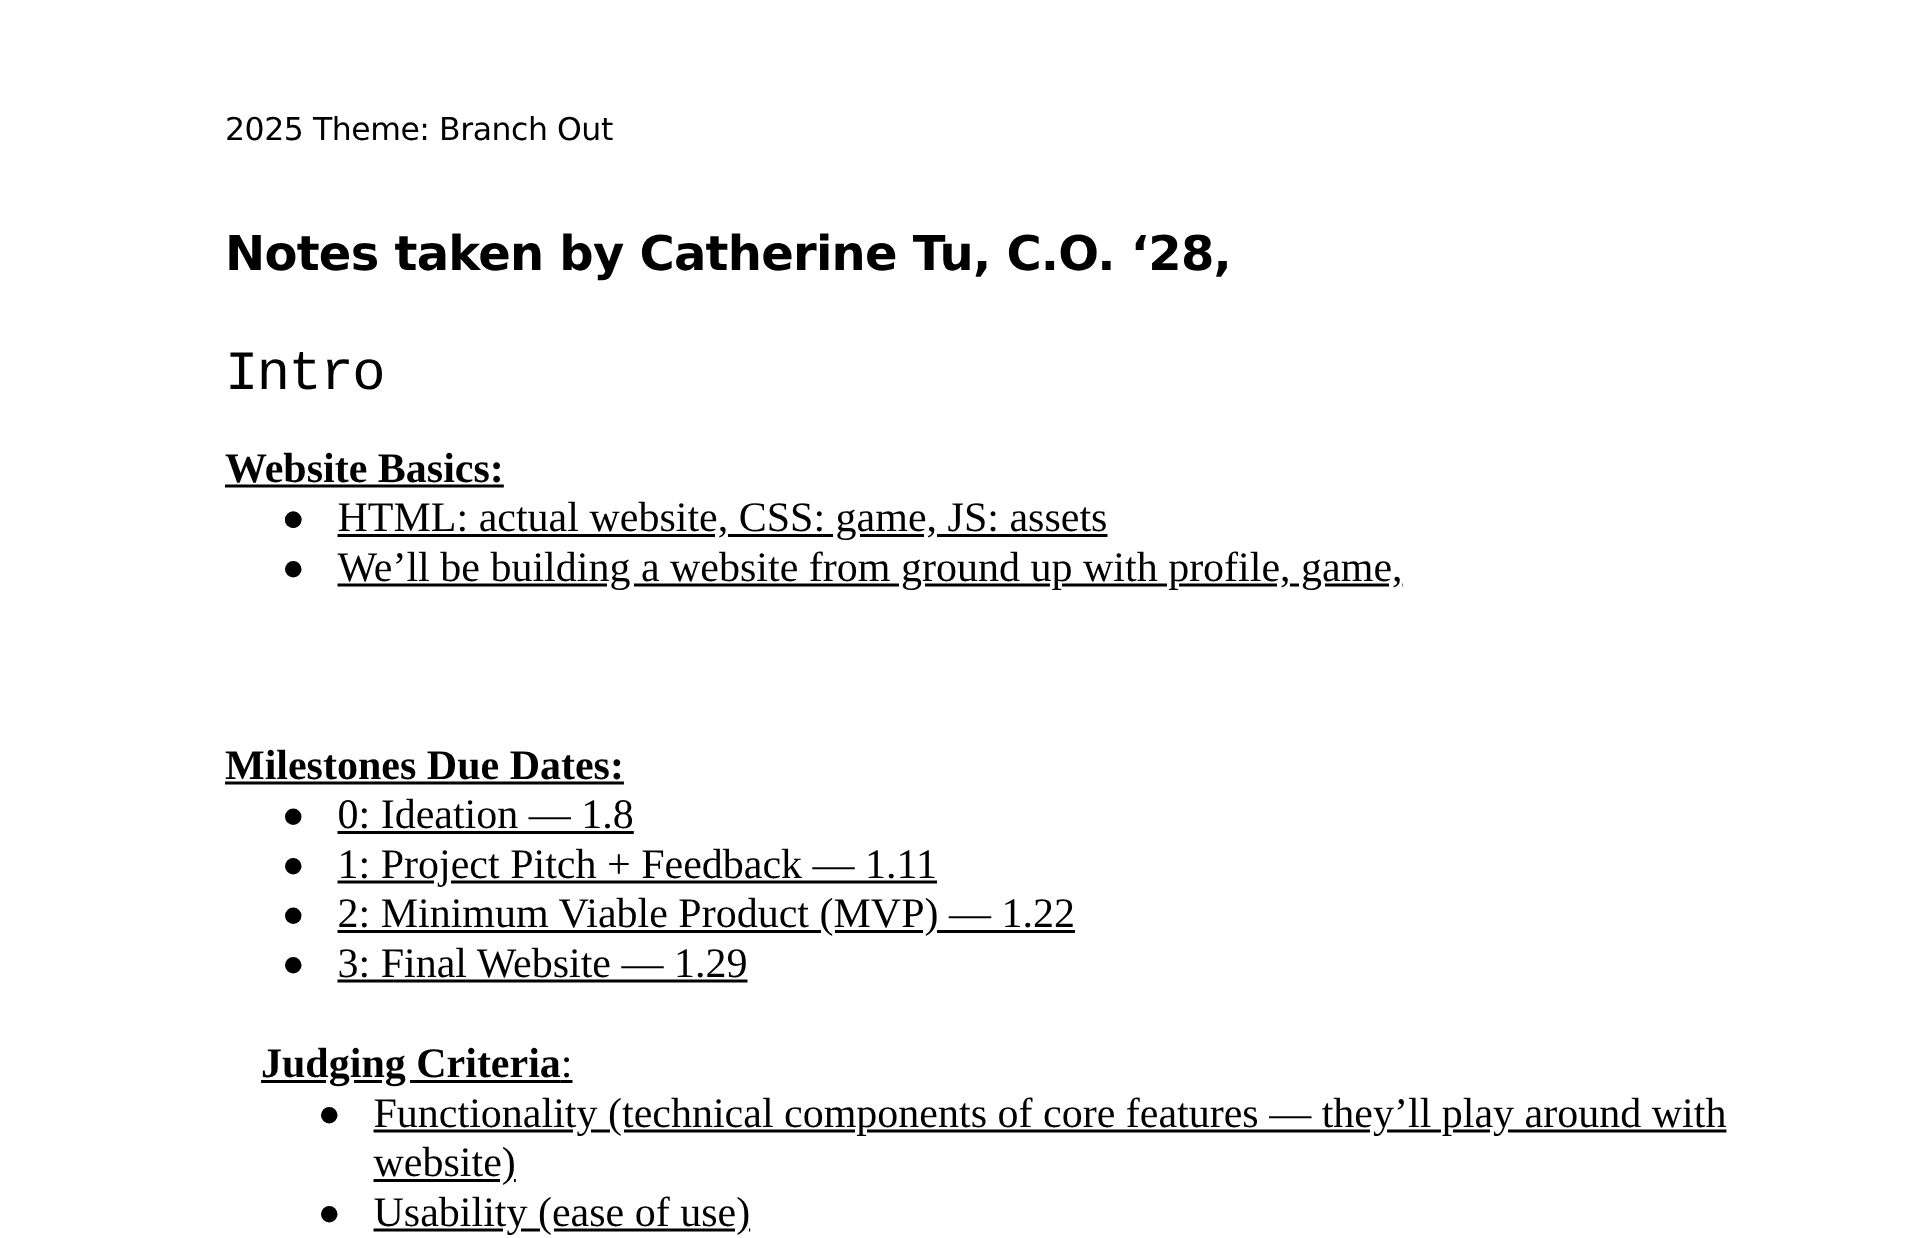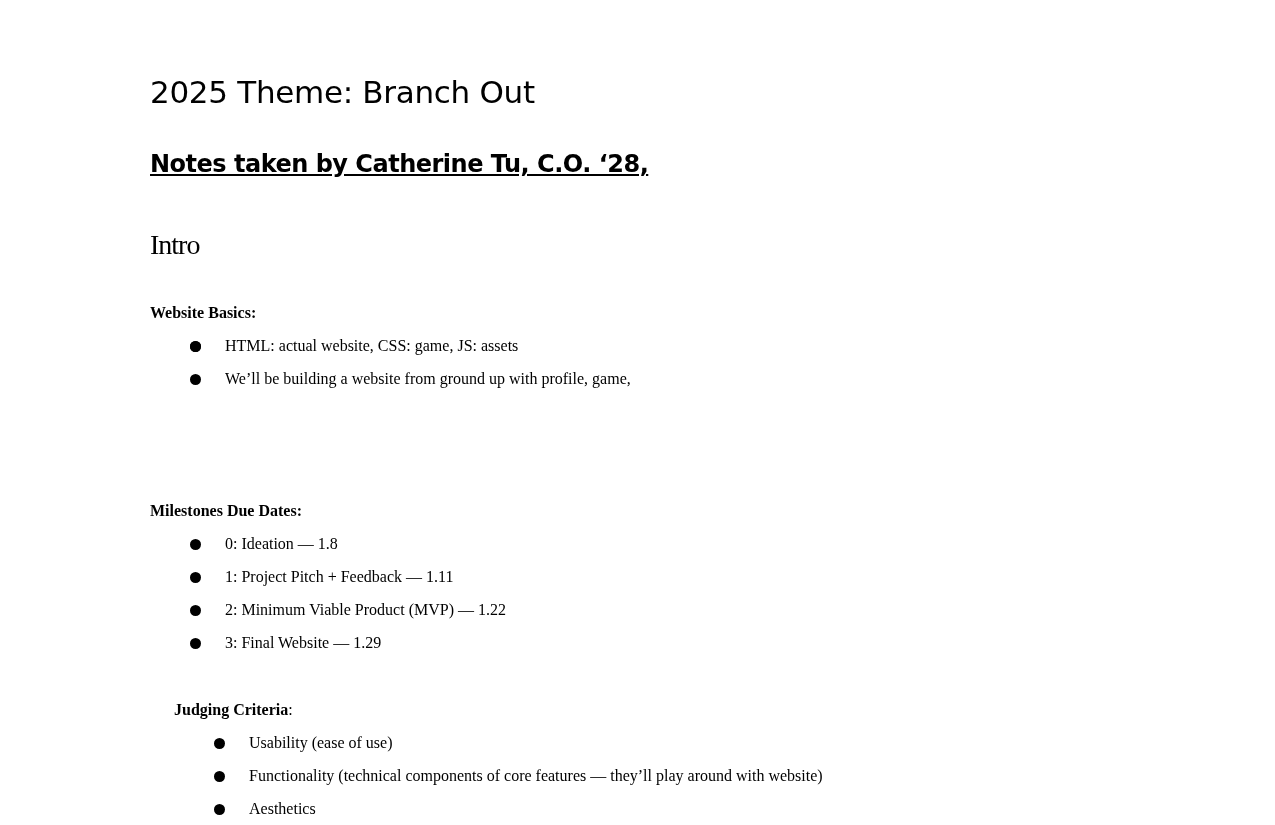--- a/index.html
+++ b/index.html
@@ -1,33 +1,33 @@
 <!DOCTYPE html>
 <html><head>
 <meta charset="utf-8">
 <style>
   html, body { margin: 0; padding: 0; background: #ffffff; }
   body { width: 1275px; height: 825px; overflow: hidden; position: relative; color: #000; }
   .page { position: absolute; left: 150px; top: 0; width: 990px; }
   .theme {
     position: absolute; top: 74px; left: 0;
-    font-family: "DejaVu Sans", sans-serif; font-size: 31px; font-weight: normal;
+    font-family: "DejaVu Sans", sans-serif; font-size: 21px; font-weight: normal;
     letter-spacing: -0.3px; white-space: nowrap;
   }
   .notes {
     position: absolute; top: 150px; left: 0;
-    font-family: "DejaVu Sans", sans-serif; font-size: 24px; font-weight: bold;
-    letter-spacing: -0.5px; white-space: nowrap; text-decoration: underline;
+    font-family: "DejaVu Sans", sans-serif; font-size: 32px; font-weight: bold;
+    letter-spacing: -0.5px; white-space: nowrap;
   }
   .h1 {
     position: absolute; top: 229px; left: 0;
-    font-family: Liberation Serif, serif; font-size: 28px; font-weight: normal;
+    font-family: Liberation Mono, monospace; font-size: 37px; font-weight: normal;
     letter-spacing: -1px; white-space: nowrap;
   }
-  .section { position: absolute; left: 0; width: 990px; font-family: "Liberation Serif", serif; font-size: 16px; }
+  .section { position: absolute; left: 0; width: 990px; font-family: "Liberation Serif", serif; font-size: 28px; text-decoration: underline; }
   .section-title { font-weight: bold; line-height: 33px; height: 33px; white-space: nowrap; }
   .section-title .plain { font-weight: normal; }
   ul { list-style: none; margin: 0; padding: 0; }
   li { position: relative; padding-left: 75px; line-height: 33px; }
   li .bullet {
     position: absolute; left: 40px; top: 12px; width: 11px; height: 11px;
     border-radius: 50%; background: #000;
   }
   #s1 { top: 296px; }
   #s2 { top: 494px; }
@@ -56,18 +56,18 @@
       <li><span class="bullet"></span><span>0: Ideation — 1.8</span></li>
       <li><span class="bullet"></span><span>1: Project Pitch + Feedback — 1.11</span></li>
       <li><span class="bullet"></span><span>2: Minimum Viable Product (MVP) — 1.22</span></li>
       <li><span class="bullet"></span><span>3: Final Website — 1.29</span></li>
     </ul>
   </div>
 
   <div class="section" id="s3">
     <div class="section-title"><span>Judging Criteria</span><span class="plain">:</span></div>
     <ul>
+      <li><span class="bullet"></span><span>Functionality (technical components of core features — they’ll play around with website)</span></li>
       <li><span class="bullet"></span><span>Usability (ease of use)</span></li>
-      <li><span class="bullet"></span><span>Functionality (technical components of core features — they’ll play around with website)</span></li>
       <li><span class="bullet"></span><span>Aesthetics</span></li>
     </ul>
   </div>
 </div>
 
 </body></html>

